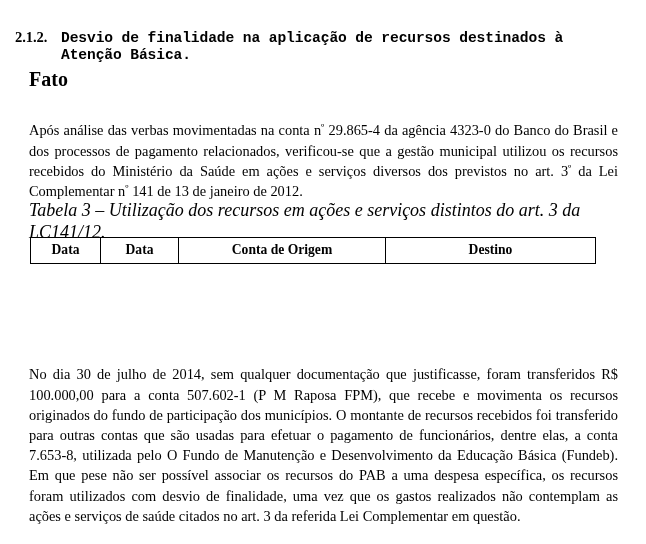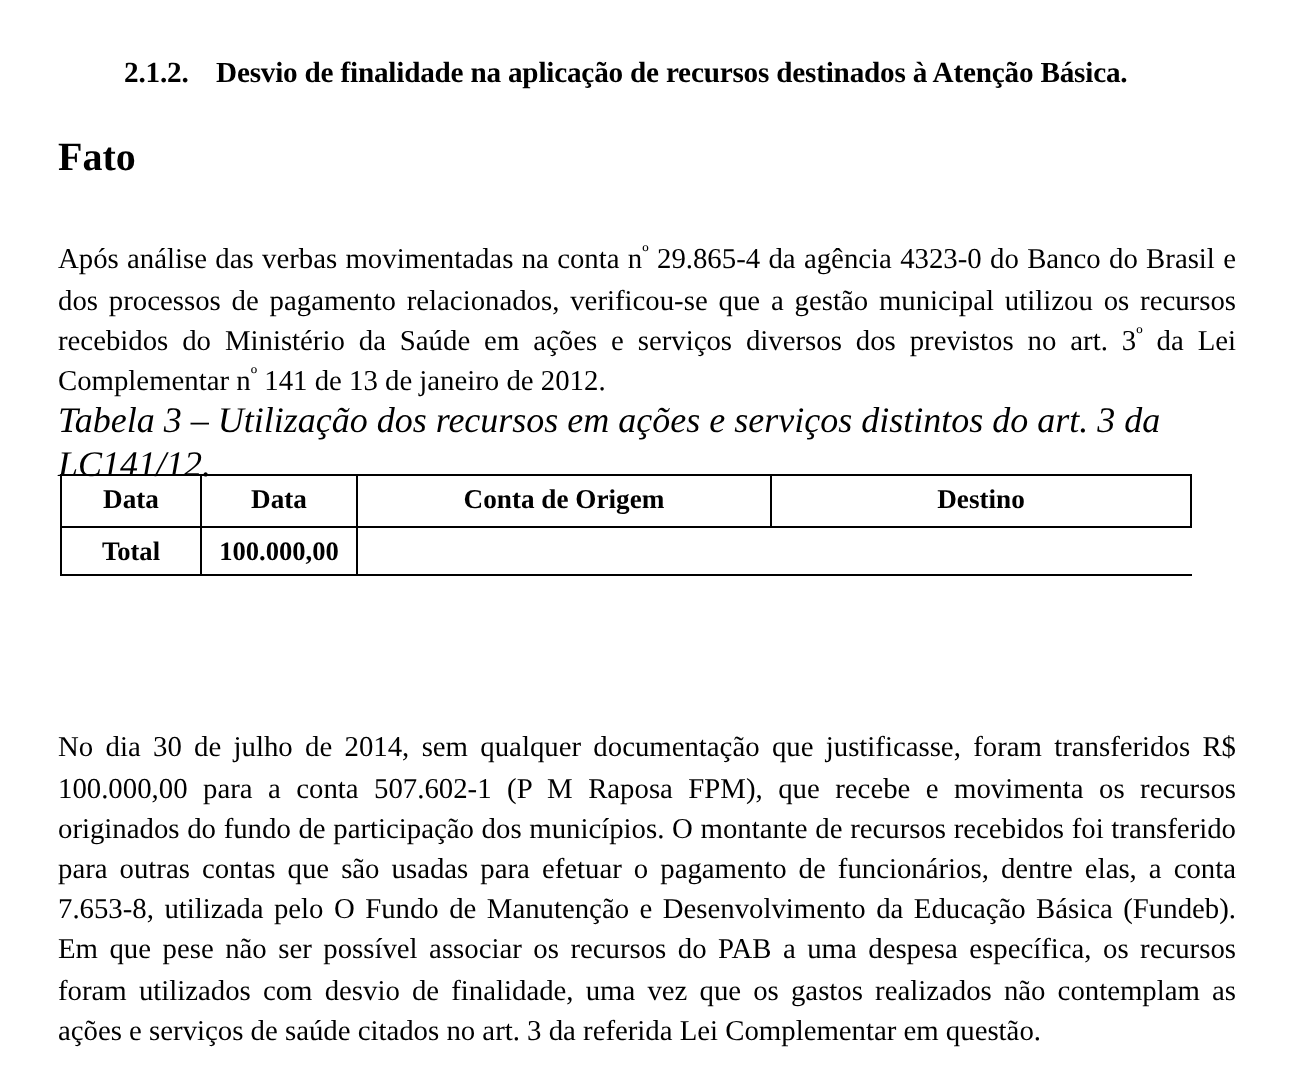--- a/index.html
+++ b/index.html
@@ -35,25 +35,25 @@
     width: 610px;
     font-weight: bold;
     font-size: 14.6px;
     line-height: 1.15;
     letter-spacing: -0.1px;
   }
   .section-number {
     width: 46px;
     flex: 0 0 46px;
     font-weight: bold;
-    margin-left: 47px;
   }
   .section-title {
     flex: 1 1 auto;
     font-weight: bold;
+    font-family: Liberation Mono, monospace;
   }
 
   
   .subhead {
     position: absolute;
     left: 29px;
     top: 68px;
     font-weight: bold;
     font-size: 20px;
     line-height: 1.15;
@@ -171,25 +171,20 @@
       </colgroup>
       <thead>
         <tr>
           <th>Data</th>
           <th>Data</th>
           <th>Conta de Origem</th>
           <th>Destino</th>
         </tr>
       </thead>
       <tbody>
-        <tr class="total-row">
-          <td>Total</td>
-          <td>100.000,00</td>
-          <td class="blank-cell" colspan="2"></td>
-        </tr>
       </tbody>
     </table>
   </div>
 
 
   <p class="body-par" id="par-conclusion">No dia 30 de julho de 2014, sem qualquer documentação que justificasse, foram transferidos R$ 100.000,00 para a conta 507.602-1 (P M Raposa FPM), que recebe e movimenta os recursos originados do fundo de participação dos municípios. O montante de recursos recebidos foi transferido para outras contas que são usadas para efetuar o pagamento de funcionários, dentre elas, a conta 7.653-8, utilizada pelo O Fundo de Manutenção e Desenvolvimento da Educação Básica (Fundeb). Em que pese não ser possível associar os recursos do PAB a uma despesa específica, os recursos foram utilizados com desvio de finalidade, uma vez que os gastos realizados não contemplam as ações e serviços de saúde citados no art. 3 da referida Lei Complementar em questão.</p>
 
 </div>
 
 </body></html>

